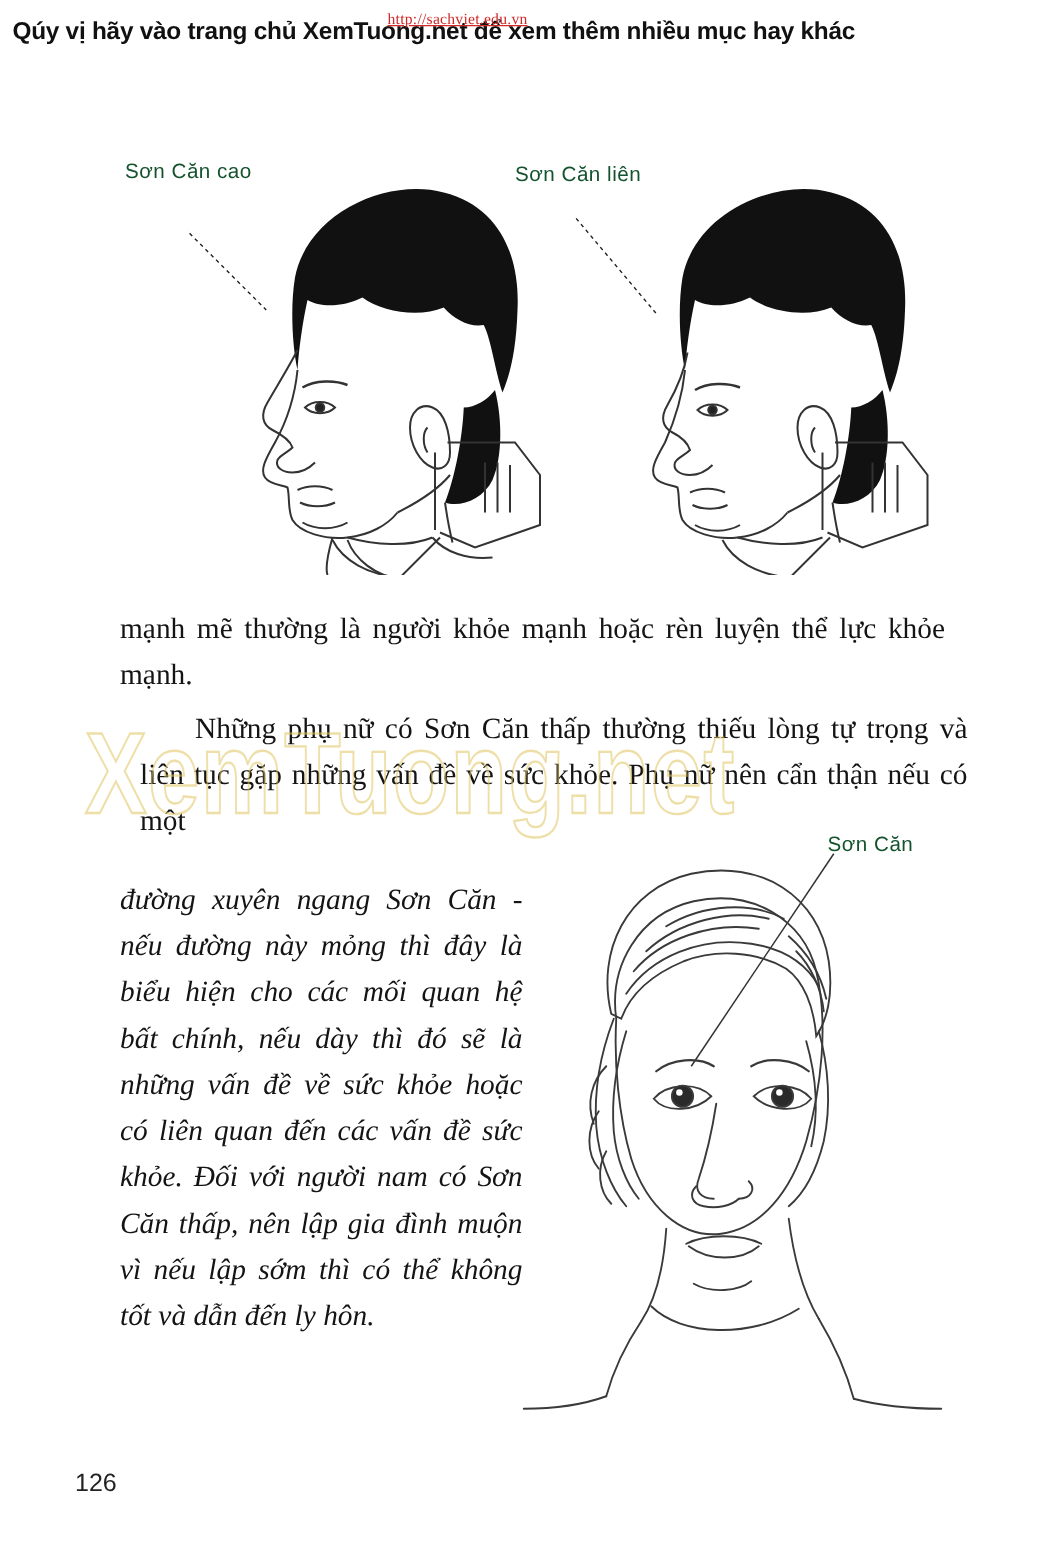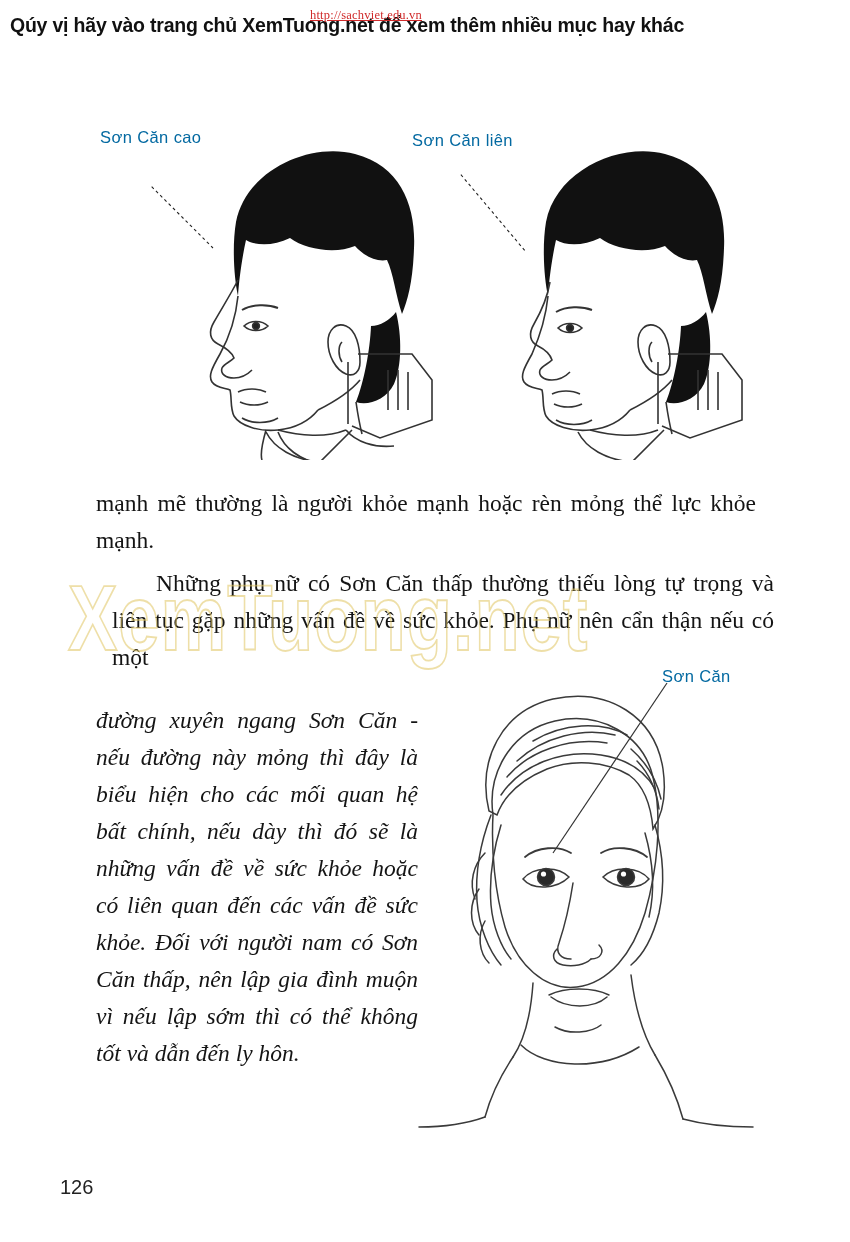--- a/index.html
+++ b/index.html
@@ -52,21 +52,21 @@
     font-family: "Liberation Sans", sans-serif;
     font-size: 20px;
     color: #222;
   }
 
   
   .fig-label {
     position: absolute;
     font-family: "Liberation Sans", sans-serif;
     font-size: 16.5px;
-    color: #0369a1;
+    color: #14532d;
     white-space: nowrap;
     letter-spacing: 0.4px;
   }
   #lbl-son-can-cao { left: 100px; top: 128px; }
   #lbl-son-can-thap { left: 412px; top: 131px; }
   #lbl-son-can { left: 662px; top: 667px; }
 
   
   .head-fig {
     position: absolute;
@@ -235,21 +235,21 @@
     </g>
     <g fill="none" stroke="#333" stroke-width="1.6">
       <path d="M 218 216 L 272 216 L 292 242 L 292 282 L 240 300 L 212 288" transform="translate(-10,8)"></path>
       <path d="M 208 224 L 208 286" transform="translate(-10,8)"></path>
       <path d="M 248 232 L 248 272 M 258 232 L 258 272 M 268 234 L 268 272" transform="translate(-10,8)"></path>
       <path d="M 118 302 C 126 318 146 330 172 332 L 204 300"></path>
     </g>
   </svg>
 </div>
 
-<div class="para" id="para1">mạnh mẽ thường là người khỏe mạnh hoặc rèn mỏng thể lực khỏe mạnh.</div>
+<div class="para" id="para1">mạnh mẽ thường là người khỏe mạnh hoặc rèn luyện thể lực khỏe mạnh.</div>
 
 <div class="para" id="para2">Những phụ nữ có Sơn Căn thấp thường thiếu lòng tự trọng và liên tục gặp những vấn đề về sức khỏe. Phụ nữ nên cẩn thận nếu có một</div>
 
 <div class="para" id="para3">đường xuyên ngang Sơn Căn - nếu đường này mỏng thì đây là biểu hiện cho các mối quan hệ bất chính, nếu dày thì đó sẽ là những vấn đề về sức khỏe hoặc có liên quan đến các vấn đề sức khỏe. Đối với người nam có Sơn Căn thấp, nên lập gia đình muộn vì nếu lập sớm thì có thể không tốt và dẫn đến ly hôn.</div>
 
 <div class="watermark">XemTuong.net</div>
 
 <div class="head-fig" id="woman-fig">
   <svg width="360" height="470" viewBox="0 0 360 470" xmlns="http://www.w3.org/2000/svg">
 

